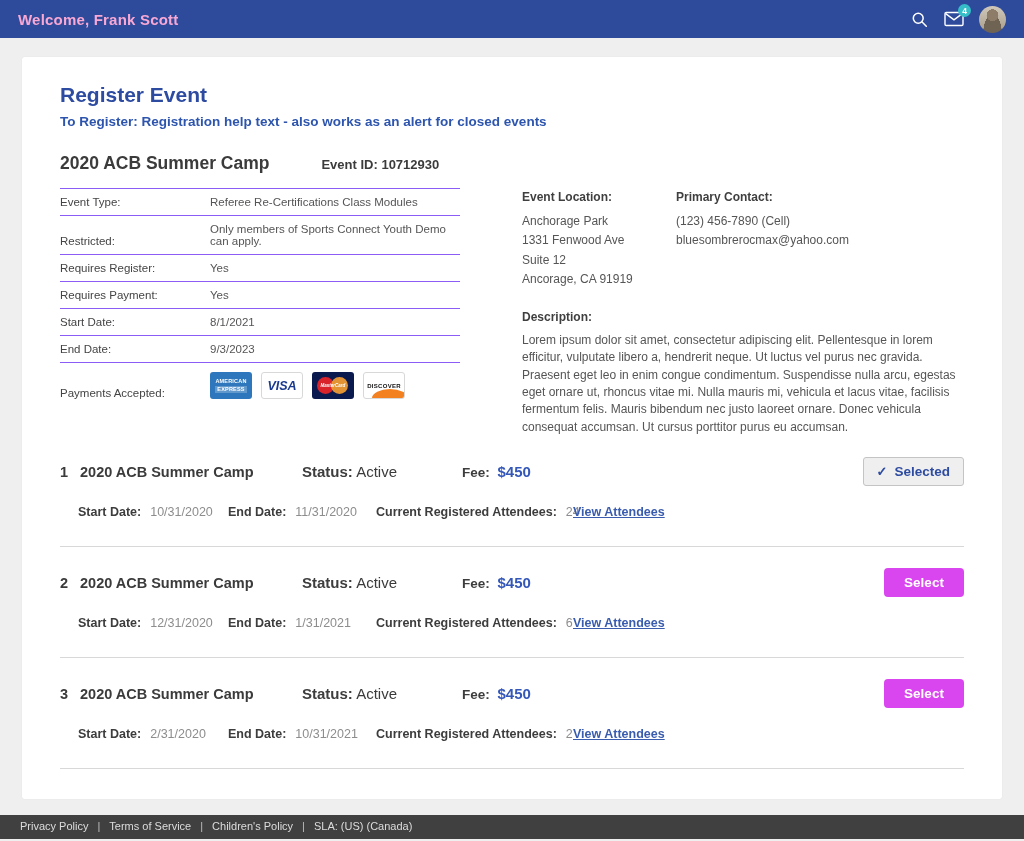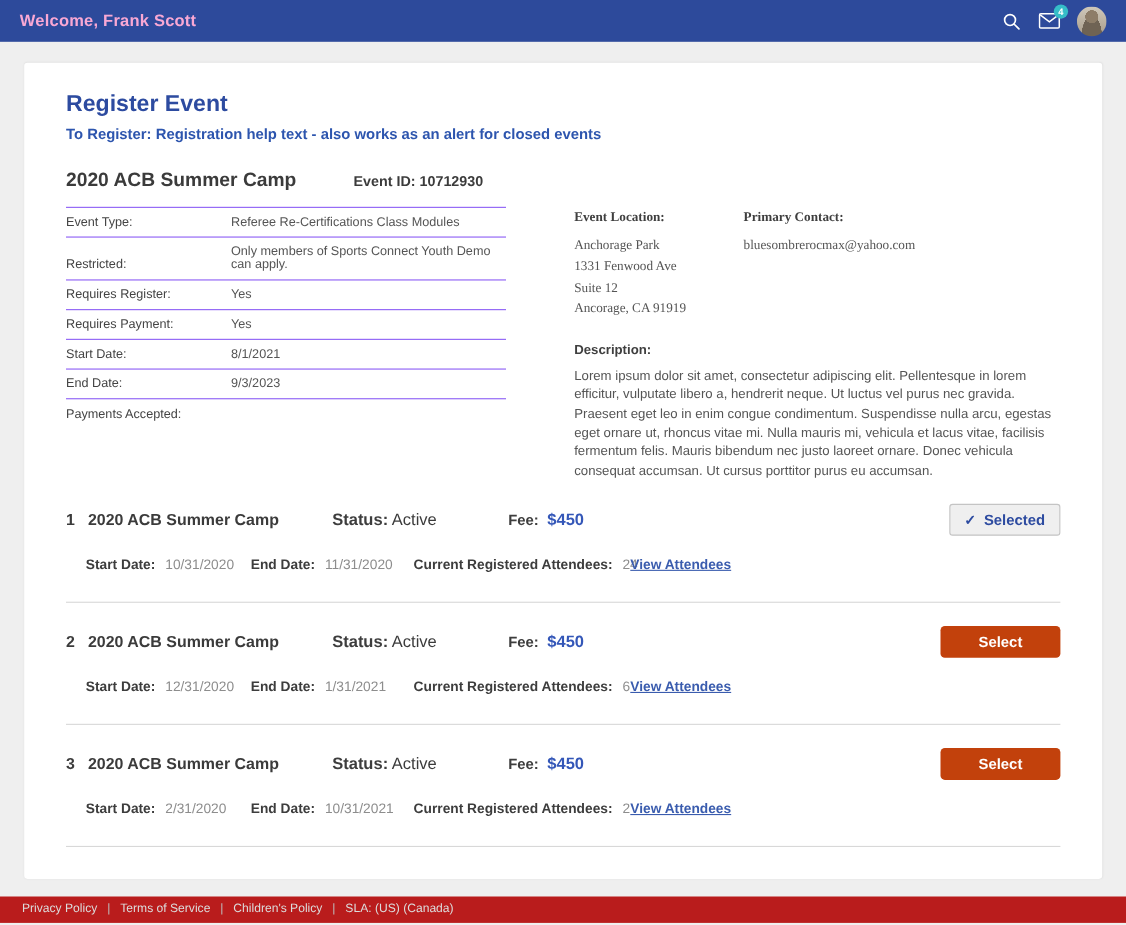--- a/index.html
+++ b/index.html
@@ -55,21 +55,21 @@
   .cc-visa { background:#fff; border:1px solid #d8d8d8; color:#1a3a8f; font-style:italic; font-weight:700; font-size:12.5px; }
   .cc-mc   { background:#0a1a4f; }
   .mc-c { position:absolute; top:5px; width:17px; height:17px; border-radius:50%; }
   .mc-red { left:5px; background:#d9222a; }
   .mc-org { left:19px; background:#f59d31; opacity:.92; }
   .mc-txt { position:relative; z-index:2; color:#fff; font-size:4.5px; font-style:italic; font-weight:700; }
   .cc-disc { background:#fff; border:1px solid #d8d8d8; color:#111; font-weight:800; font-size:6px; letter-spacing:.3px; }
   .disc-swoosh { position:absolute; bottom:-9px; right:-4px; width:36px; height:18px; border-radius:50%; background:#f48120; }
   .disc-txt { position:relative; z-index:2; }
 
-  .loc-contact { display:flex;font-family:Liberation Serif, serif; }
+  .loc-contact { display:flex; }
   .loc { width:154px; flex:0 0 154px; }
   .contact { flex:1; }
   .info-label { font-size:12px; font-weight:600; color:#3f3f3f; margin-bottom:8px; }
   .info-line  { font-size:12px; color:#555; line-height:1.62; }
 
   .description { margin-top:20px; }
   .desc-text { font-size:12px; color:#555; line-height:1.45; margin-top:7px; }
 
   .sessions-heading { font-size:17px; font-weight:700; color:#3a3a3a; margin:38px 0 0; }
 
@@ -84,28 +84,28 @@
   .s-btn-wrap { margin-left:auto; }
 
   .s-details { display:flex; align-items:center; margin-top:19px; padding-left:18px; font-size:12.5px; }
   .d-group { display:flex; align-items:center; }
   .g1 { width:150px; } .g2 { width:148px; } .g3 { width:197px; }
   .d-lbl { font-weight:700; color:#3d3d3d; margin-right:9px; white-space:nowrap; }
   .d-val { color:#8d8d8d; }
   .view-link { color:#3a5cae; font-weight:600; font-size:12.5px; text-decoration:underline; cursor:pointer; }
 
   button { font-family:"Liberation Sans", sans-serif; cursor:pointer; }
-  .btn-select { background:#c2410c; color:#fff; border:none; border-radius:4px;
-                font-size:13.5px; font-weight:600; width:109px; padding:7px 0; }
+  .btn-select { background:#d946ef; color:#fff; border:none; border-radius:4px;
+                font-size:13.5px; font-weight:600; width:80px; padding:7px 0; }
   .btn-selected { background:#efefef; color:#2d4ba0; border:1px solid #c4c4c4; border-radius:3px;
                   font-size:13.5px; font-weight:600; padding:6px 13px; display:inline-flex; align-items:center; }
   .check { margin-right:7px; font-size:13px; }
 
   
-  .footer { margin-top:auto; background:#b91c1c; color:#dcdcdc; font-size:11px;
+  .footer { margin-top:auto; background:#404040; color:#dcdcdc; font-size:11px;
             padding:5px 20px 7px; margin-bottom:3px; display:flex; align-items:center; gap:9px; }
   .f-link { cursor:pointer; }
   .f-sep { color:#bdbdbd; }
 
   svg { display:block; }
 </style>
 </head>
 <body>
 
 <div class="navbar">
@@ -163,34 +163,55 @@
       <div class="detail-row">
         <span class="dl">Start Date:</span>
         <span class="dv">8/1/2021</span>
       </div>
       <div class="detail-row">
         <span class="dl">End Date:</span>
         <span class="dv">9/3/2023</span>
       </div>
       <div class="detail-row payments">
         <span class="dl">Payments Accepted:</span>
+        <span class="dv">
+          <span class="cc-row">
+            <span class="cc cc-amex">
+              <span>AMERICAN</span>
+              <span class="l2">EXPRESS</span>
+            </span>
+            <span class="cc cc-visa">
+              <span>VISA</span>
+            </span>
+            <span class="cc cc-mc">
+              <span class="mc-c mc-red"></span>
+              <span class="mc-c mc-org"></span>
+              <span class="mc-txt">MasterCard</span>
+            </span>
+            <span class="cc cc-disc">
+              <span class="disc-swoosh"></span>
+              <span class="disc-txt">DISCOVER</span>
+            </span>
+          </span>
+        </span>
       </div>
     </div>
 
     <div class="col-right">
       <div class="loc-contact">
         <div class="loc">
           <div class="info-label">Event Location:</div>
           <div class="info-line">Anchorage Park</div>
           <div class="info-line">1331 Fenwood Ave</div>
           <div class="info-line">Suite 12</div>
           <div class="info-line">Ancorage, CA 91919</div>
         </div>
         <div class="contact">
           <div class="info-label">Primary Contact:</div>
+          <div class="info-line">(123) 456-7890 (Cell)</div>
           <div class="info-line">bluesombrerocmax@yahoo.com</div>
         </div>
       </div>
       <div class="description">
         <div class="info-label">Description:</div>
         <div class="desc-text">Lorem ipsum dolor sit amet, consectetur adipiscing elit. Pellentesque in lorem efficitur, vulputate libero a, hendrerit neque. Ut luctus vel purus nec gravida. Praesent eget leo in enim congue condimentum. Suspendisse nulla arcu, egestas eget ornare ut, rhoncus vitae mi. Nulla mauris mi, vehicula et lacus vitae, facilisis fermentum felis. Mauris bibendum nec justo laoreet ornare. Donec vehicula consequat accumsan. Ut cursus porttitor purus eu accumsan.</div>
       </div>
     </div>
   </div>
 

